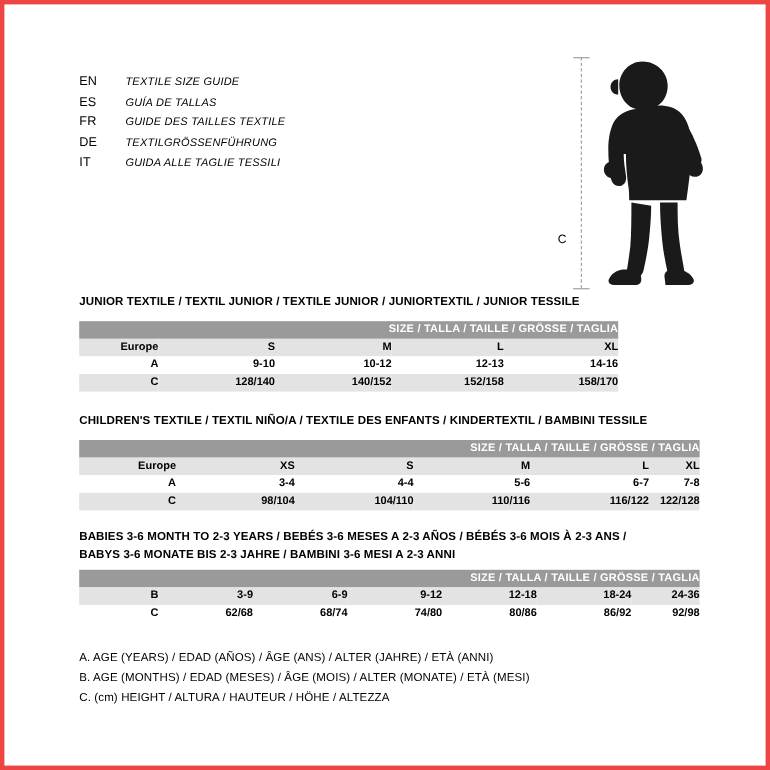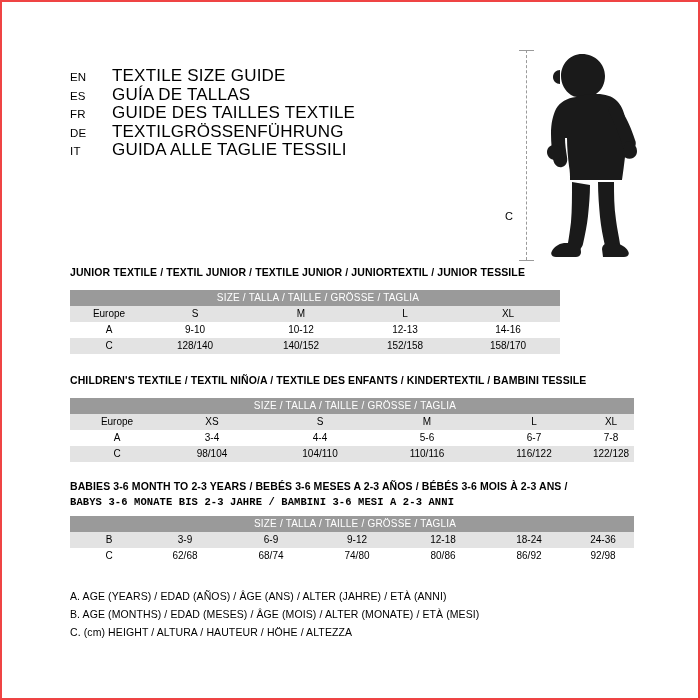--- a/index.html
+++ b/index.html
@@ -12,21 +12,21 @@
     background: #ffffff;
     font-family: "Liberation Sans", sans-serif;
     color: #000000;
     overflow: hidden;
   }
   .page {
     position: relative;
     width: 700px;
     height: 700px;
     box-sizing: border-box;
-    border: 2px solid #ef4444;
+    border: 4px solid #ef4444;
   }
 
   
   .langs {
     position: absolute;
     left: 68px;
     top: 64px;
     font-size: 11.5px;
     letter-spacing: .2px;
   }
@@ -34,21 +34,22 @@
     display: flex;
     align-items: baseline;
     height: 18.5px;
   }
   .lang-code {
     width: 42px;
     flex: 0 0 42px;
     font-size: 11.5px;
   }
   .lang-text {
-    font-size: 17px;
+    font-size: 10px;
+    font-style: italic;
   }
 
   
   .figure-wrap {
     position: absolute;
     left: 495px;
     top: 48px;
     width: 165px;
     height: 215px;
   }
@@ -92,23 +93,23 @@
 
   
   table.size-table {
     position: absolute;
     border-collapse: collapse;
     font-size: 10px;
     table-layout: fixed;
   }
   table.size-table td, table.size-table th {
     padding: 0;
-    text-align: center;
+    text-align: right;
     vertical-align: middle;
-    font-weight: normal;
+    font-weight: bold;
     font-size: 10px;
     height: 16px;
     line-height: 16px;
   }
   .row-head td {
     background: #9a9a9a;
     color: #ffffff;
     font-weight: bold;
     font-size: 9.5px;
     height: 17px;
@@ -262,21 +263,21 @@
         <td>98/104</td>
         <td>104/110</td>
         <td>110/116</td>
         <td>116/122</td>
         <td>122/128</td>
       </tr>
     </tbody>
   </table>
 
   <div class="sec-title" style="left:68px; top:478px;">BABIES 3-6 MONTH TO 2-3 YEARS / BEBÉS 3-6 MESES A 2-3 AÑOS / BÉBÉS 3-6 MOIS À 2-3 ANS /</div>
-  <div class="sec-title" style="left:68px; top:494px;font-family:Liberation Mono, monospace;">BABYS 3-6 MONATE BIS 2-3 JAHRE / BAMBINI 3-6 MESI A 2-3 ANNI</div>
+  <div class="sec-title" style="left:68px; top:494px;">BABYS 3-6 MONATE BIS 2-3 JAHRE / BAMBINI 3-6 MESI A 2-3 ANNI</div>
 
   <table class="size-table" style="left:68px; top:514px; width:564px;">
     <colgroup>
       <col style="width:72px">
         <col style="width:86px">
         <col style="width:86px">
         <col style="width:86px">
         <col style="width:86px">
         <col style="width:86px">
         <col style="width:62px">

